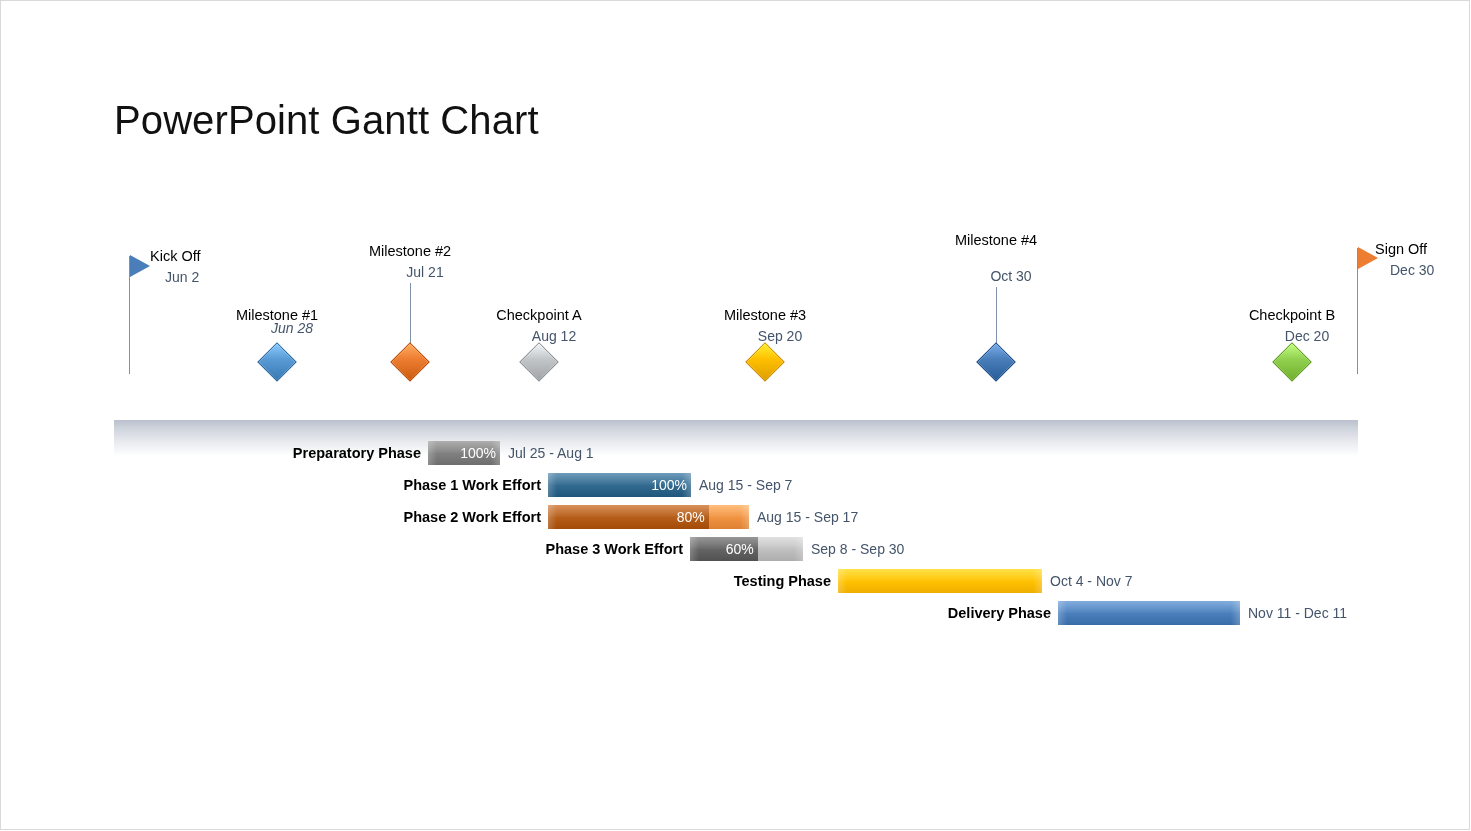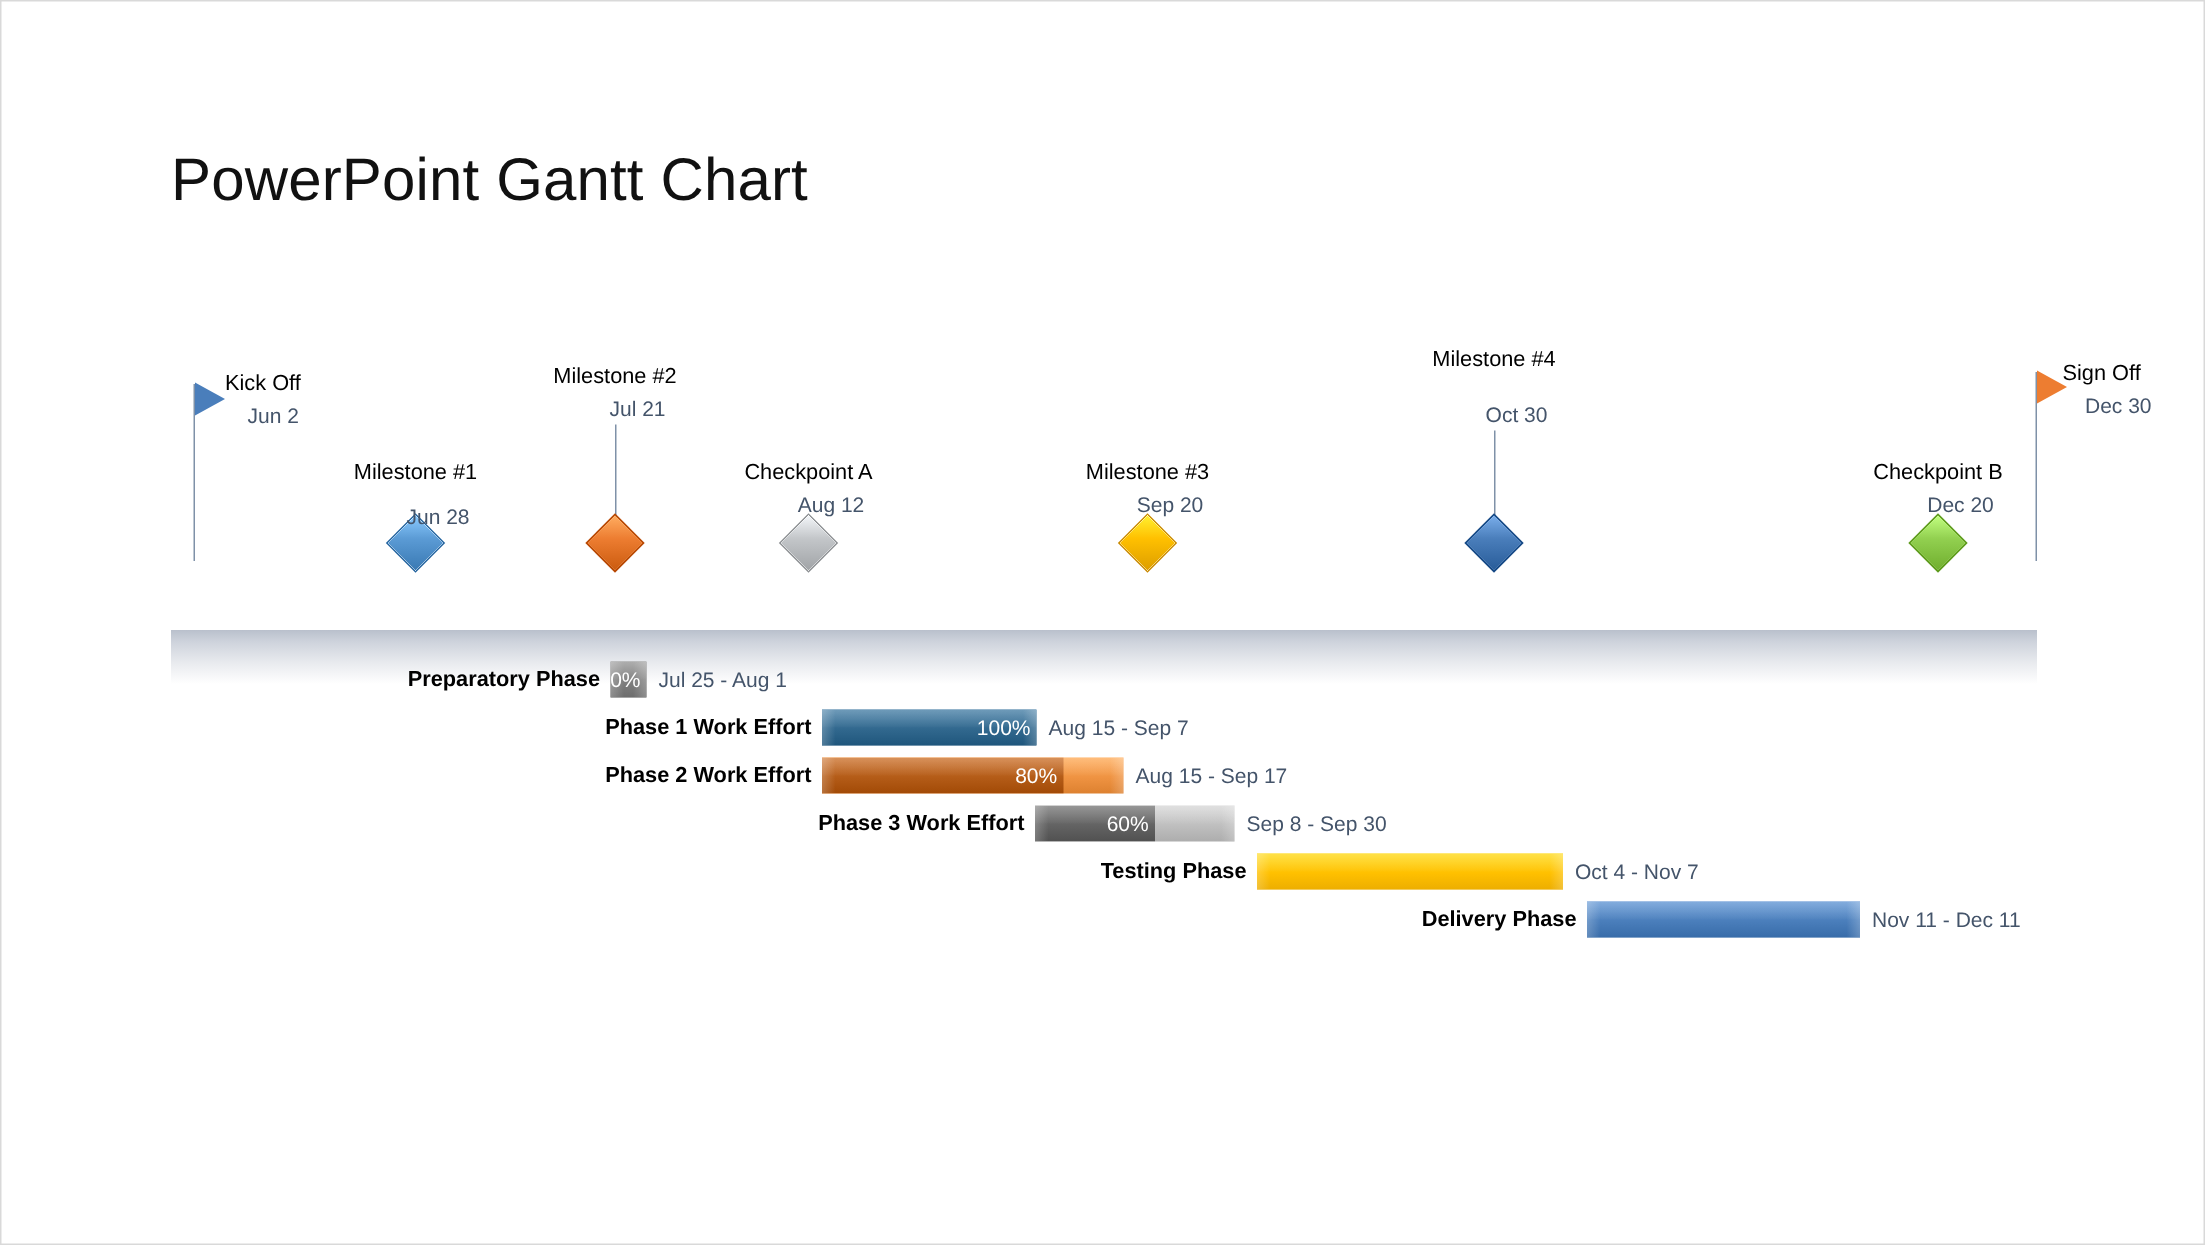--- a/index.html
+++ b/index.html
@@ -198,21 +198,21 @@
   <div id="page-title">PowerPoint Gantt Chart</div>
 
   <div id="markers-layer">
       <div class="marker-pole" style="left: 129px; top: 256px; height: 118px;"></div>
       <div class="flag" style="left: 130px; top: 255px; border-left: 20px solid rgb(74, 126, 187);"></div>
       <div class="marker-label" style="top: 248px; left: 150px;">Kick Off</div>
       <div class="marker-date" style="top: 269px; left: 150px;">Jun 2</div>
       <div class="marker-pole" style="left: 277px; top: 348px; height: 26px;"></div>
       <div class="diamond" style="left: 264px; top: 349px; background: linear-gradient(135deg, rgb(139, 203, 255) 0%, rgb(91, 155, 213) 42%, rgb(57, 121, 179) 100%); box-shadow: rgb(36, 100, 158) 0px 0px 0px 1px;"></div>
       <div class="marker-label" style="top: 307px; left: 277px; transform: translateX(-50%);">Milestone #1</div>
-      <div class="marker-date" style="top: 336px; left: 277px; transform: translateX(-50%);">Jun 28</div>
+      <div class="marker-date" style="top: 320px; left: 277px; transform: translateX(-50%); font-style: italic;">Jun 28</div>
       <div class="marker-pole" style="left: 410px; top: 283px; height: 91px;"></div>
       <div class="diamond" style="left: 397px; top: 349px; background: linear-gradient(135deg, rgb(255, 173, 97) 0%, rgb(237, 125, 49) 42%, rgb(203, 91, 15) 100%); box-shadow: rgb(182, 70, 0) 0px 0px 0px 1px;"></div>
       <div class="marker-label" style="top: 243px; left: 410px; transform: translateX(-50%);">Milestone #2</div>
       <div class="marker-date" style="top: 264px; left: 410px; transform: translateX(-50%);">Jul 21</div>
       <div class="marker-pole" style="left: 539px; top: 348px; height: 26px;"></div>
       <div class="diamond" style="left: 526px; top: 349px; background: linear-gradient(135deg, rgb(243, 246, 249) 0%, rgb(195, 198, 201) 42%, rgb(161, 164, 167) 100%); box-shadow: rgb(140, 143, 146) 0px 0px 0px 1px;"></div>
       <div class="marker-label" style="top: 307px; left: 539px; transform: translateX(-50%);">Checkpoint A</div>
       <div class="marker-date" style="top: 328px; left: 539px; transform: translateX(-50%);">Aug 12</div>
       <div class="marker-pole" style="left: 765px; top: 348px; height: 26px;"></div>
       <div class="diamond" style="left: 752px; top: 349px; background: linear-gradient(135deg, rgb(255, 240, 48) 0%, rgb(255, 192, 0) 42%, rgb(221, 158, 0) 100%); box-shadow: rgb(200, 137, 0) 0px 0px 0px 1px;"></div>
@@ -229,21 +229,21 @@
       <div class="marker-pole" style="left: 1357px; top: 248px; height: 126px;"></div>
       <div class="flag" style="left: 1358px; top: 247px; border-left: 20px solid rgb(237, 125, 49);"></div>
       <div class="marker-label" style="top: 241px; left: 1375px;">Sign Off</div>
       <div class="marker-date" style="top: 262px; left: 1375px;">Dec 30</div>
     </div>
 
   <div id="timeline-underlay"></div>
 
 
   <div id="tasks-layer">
-      <div class="task-row" style="left: 407px; top: 441px; width: 24px;">
+      <div class="task-row" style="left: 428px; top: 441px; width: 72px;">
         <div class="task-label">Preparatory Phase</div>
         <div class="task-bar" style="background: linear-gradient(rgb(153, 153, 153) 0%, rgb(127, 127, 127) 55%, rgb(109, 109, 109) 100%);">
           <div class="task-fill" style="width: 100%; background: linear-gradient(rgb(153, 153, 153) 0%, rgb(127, 127, 127) 55%, rgb(109, 109, 109) 100%);"></div>
           <div class="sheen"></div>
           <div class="bevel-l"></div>
           <div class="bevel-r"></div>
           <div class="task-pct" style="left: calc(100% - 4px); transform: translate(-100%, -50%);">100%</div>
         </div>
         <div class="task-dates">Jul 25 - Aug 1</div>
       </div>
@@ -262,21 +262,21 @@
         <div class="task-label">Phase 2 Work Effort</div>
         <div class="task-bar" style="background: linear-gradient(rgb(255, 173, 92) 0%, rgb(239, 147, 66) 55%, rgb(221, 129, 48) 100%);">
           <div class="task-fill" style="width: 80%; background: linear-gradient(rgb(206, 118, 50) 0%, rgb(180, 92, 24) 55%, rgb(162, 74, 6) 100%);"></div>
           <div class="sheen"></div>
           <div class="bevel-l"></div>
           <div class="bevel-r"></div>
           <div class="task-pct" style="left: calc(80% - 4px); transform: translate(-100%, -50%);">80%</div>
         </div>
         <div class="task-dates">Aug 15 - Sep 17</div>
       </div>
-      <div class="task-row" style="left: 690px; top: 537px; width: 133px;">
+      <div class="task-row" style="left: 690px; top: 537px; width: 113px;">
         <div class="task-label">Phase 3 Work Effort</div>
         <div class="task-bar" style="background: linear-gradient(rgb(217, 217, 217) 0%, rgb(191, 191, 191) 55%, rgb(173, 173, 173) 100%);">
           <div class="task-fill" style="width: 60%; background: linear-gradient(rgb(125, 125, 125) 0%, rgb(99, 99, 99) 55%, rgb(81, 81, 81) 100%);"></div>
           <div class="sheen"></div>
           <div class="bevel-l"></div>
           <div class="bevel-r"></div>
           <div class="task-pct" style="left: calc(60% - 4px); transform: translate(-100%, -50%);">60%</div>
         </div>
         <div class="task-dates">Sep 8 - Sep 30</div>
       </div>

